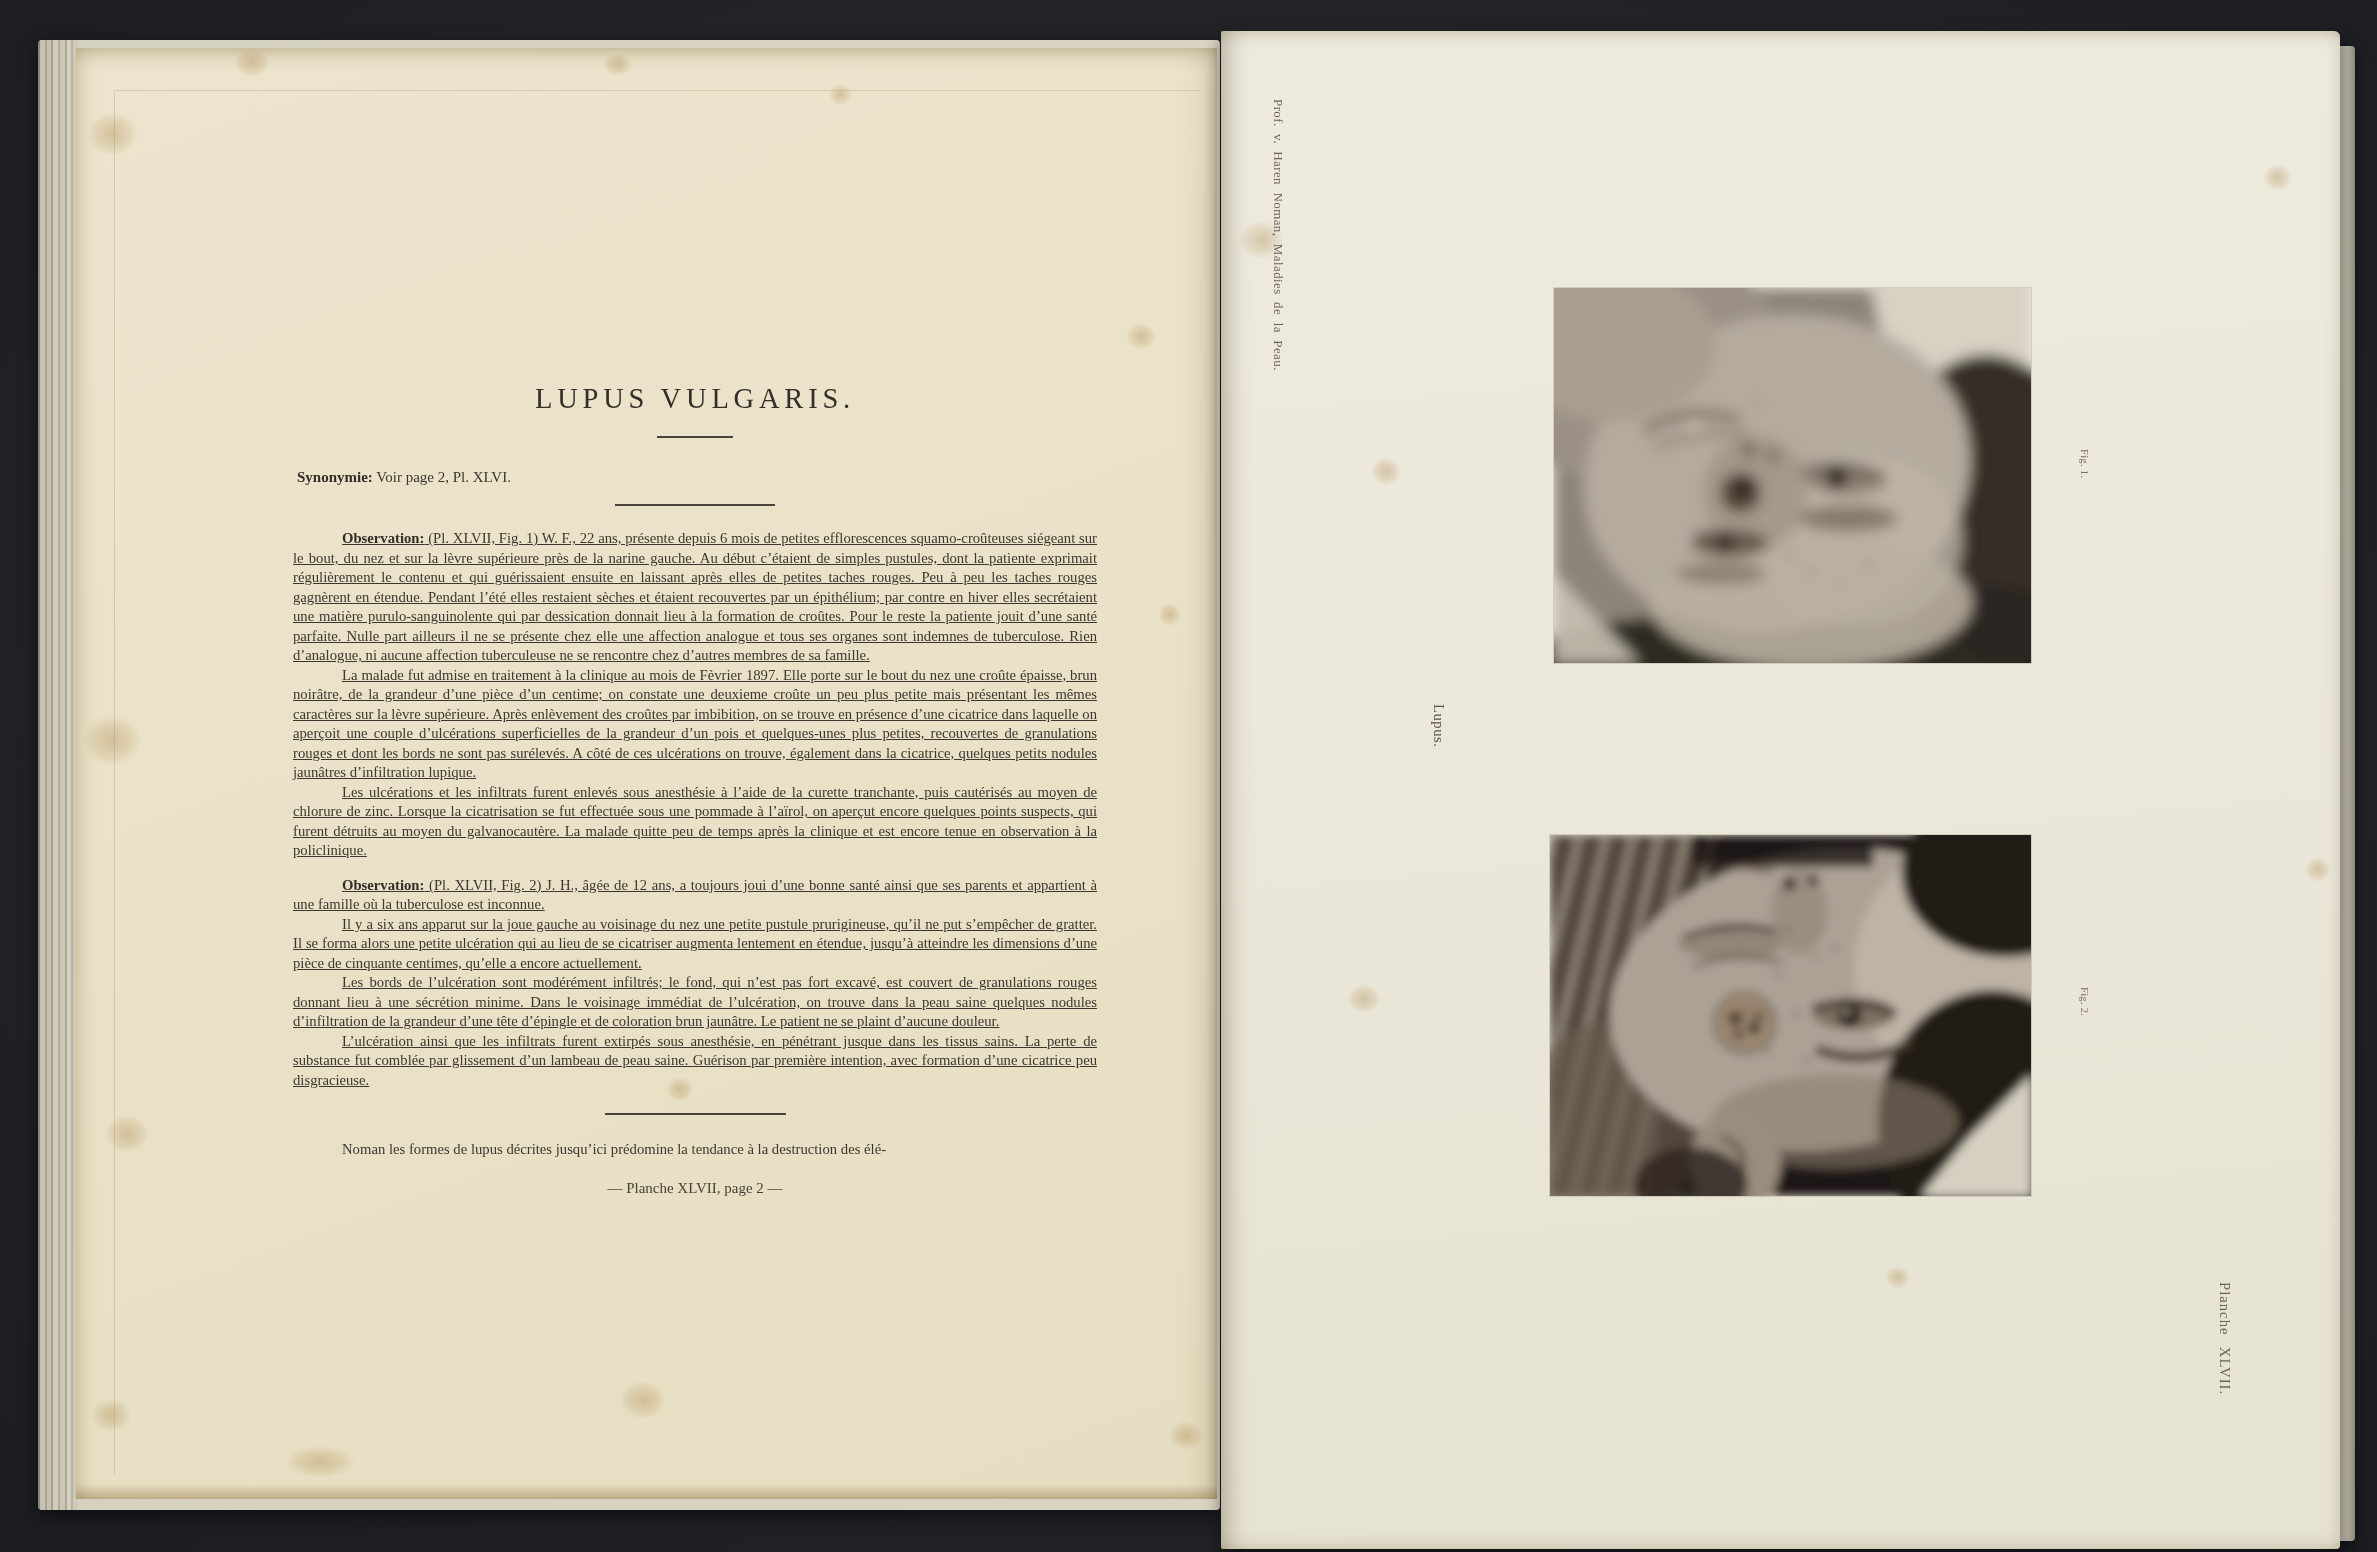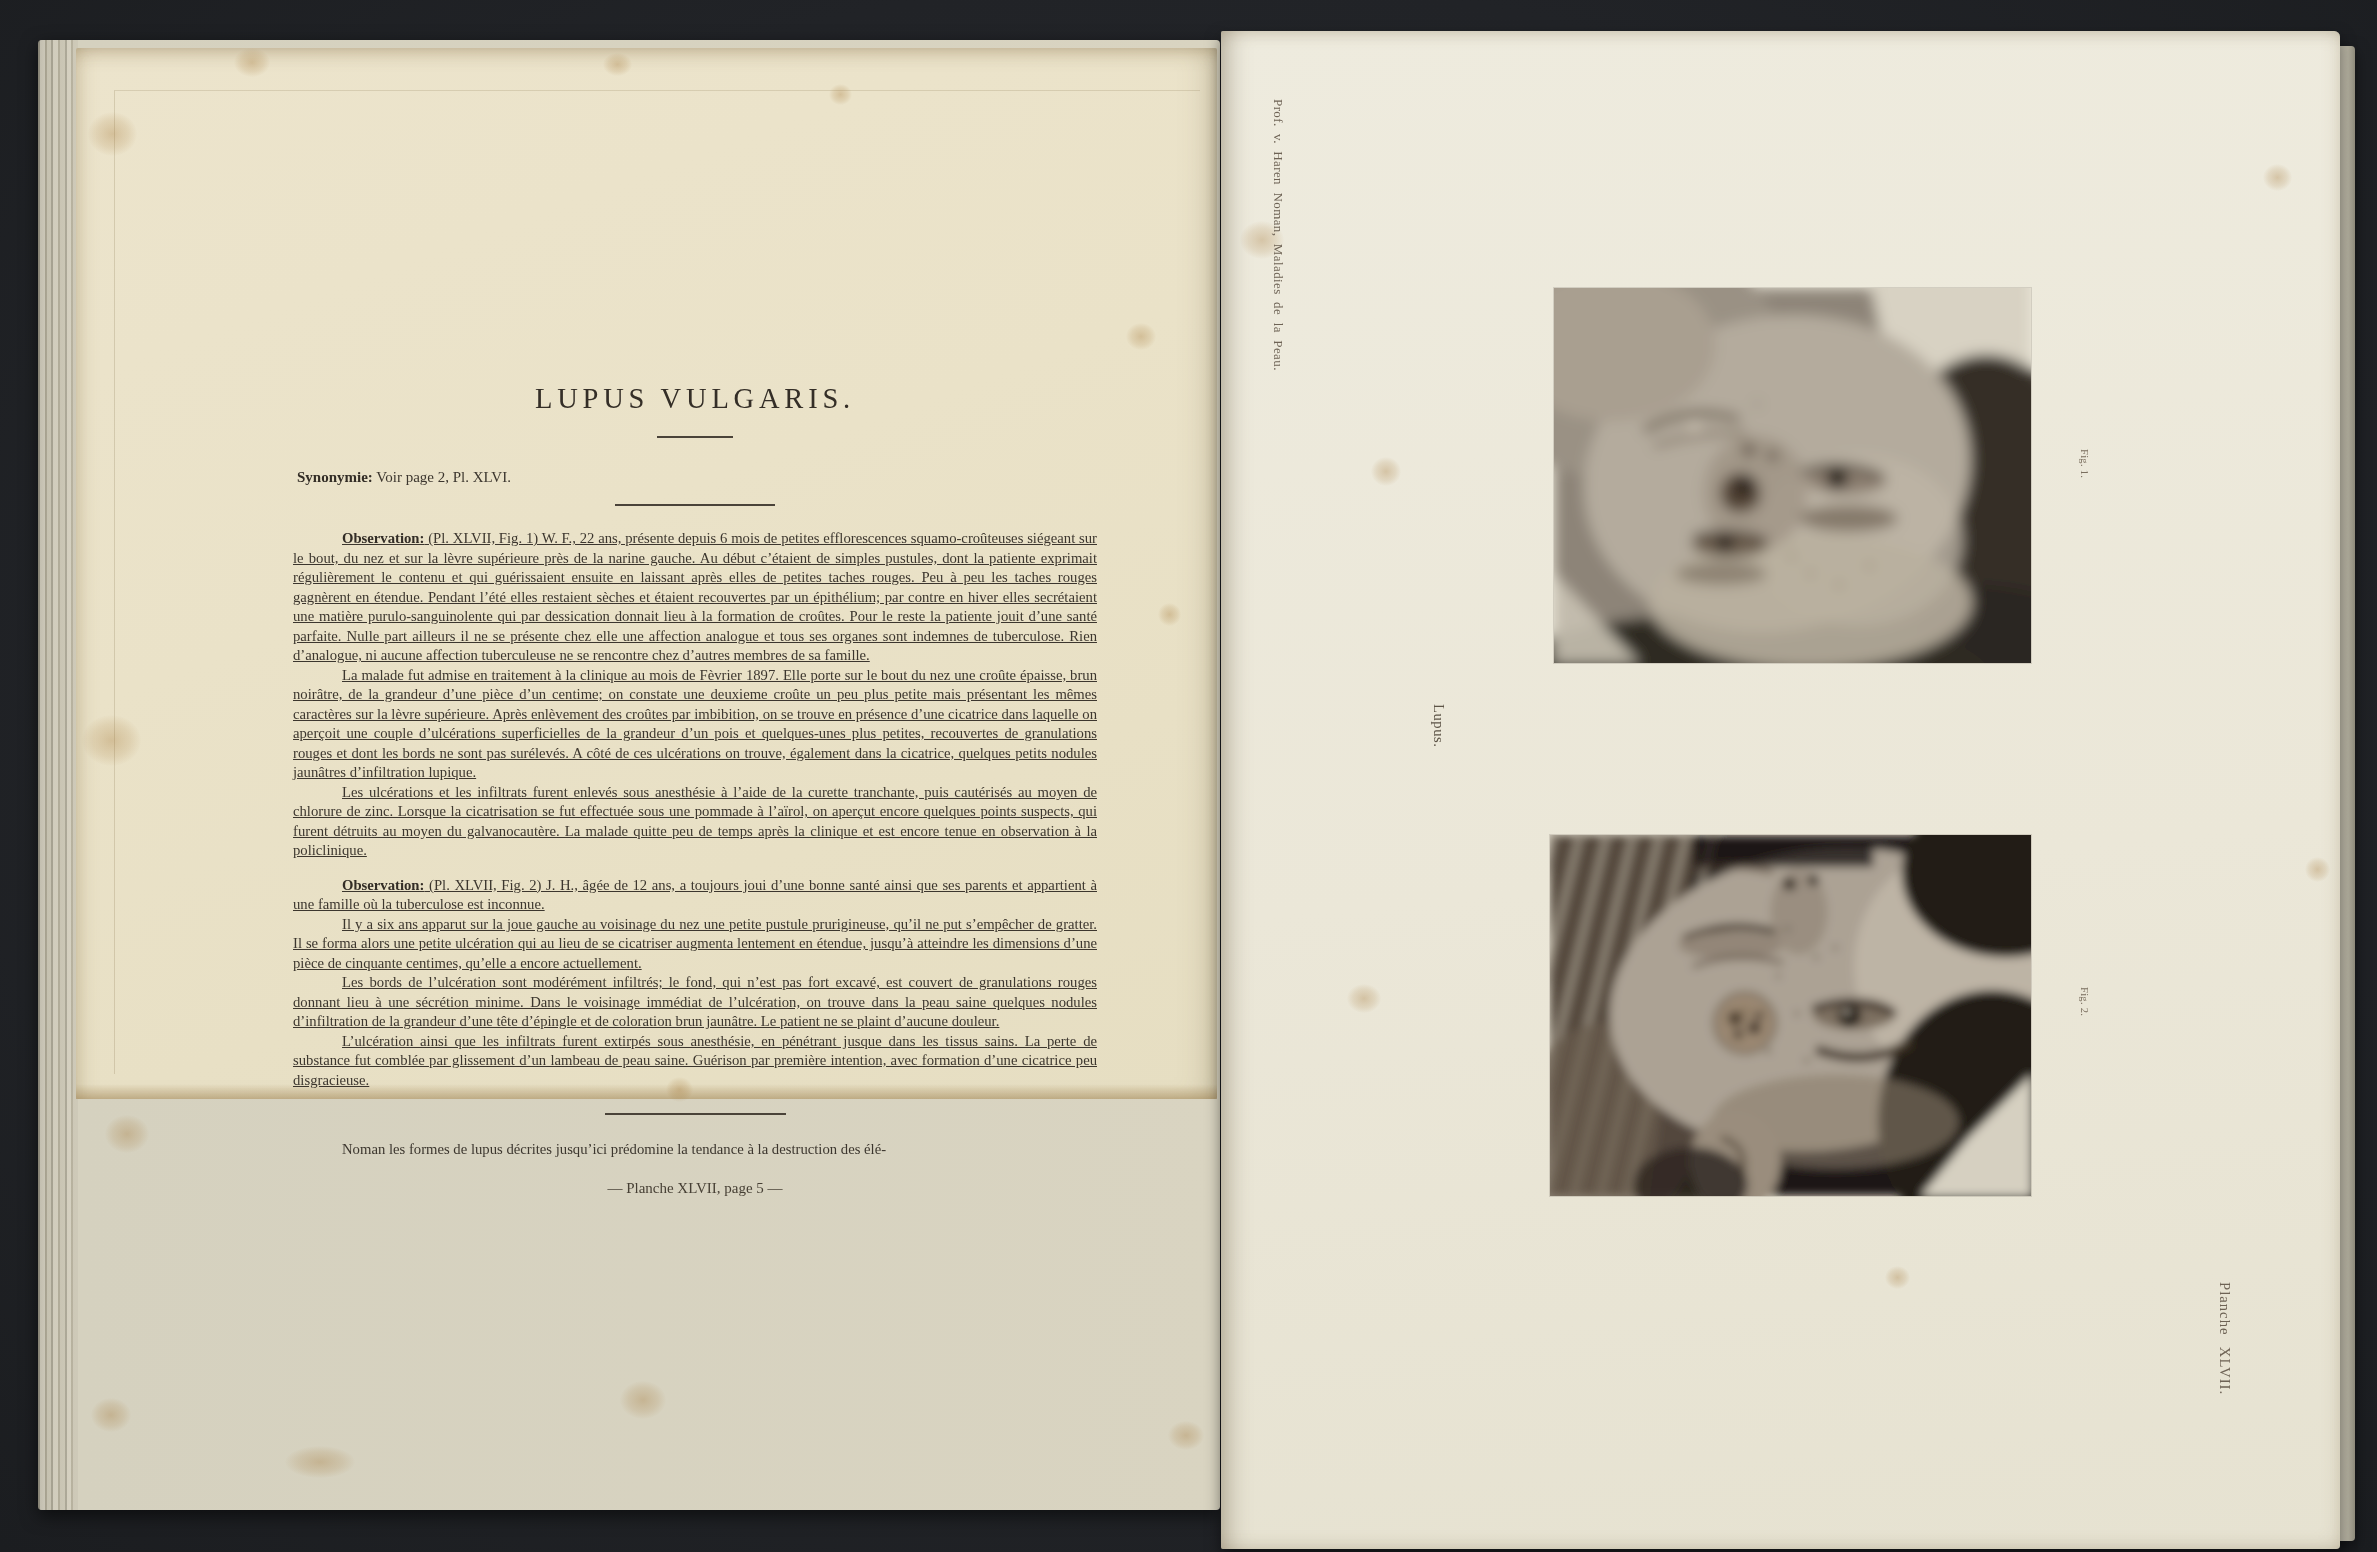--- a/index.html
+++ b/index.html
@@ -15,21 +15,21 @@
     border-radius:3.8px;box-shadow:0 5.7px 17px rgba(0,0,0,.55);
   }
   .stack-left .stack-lines{
     position:absolute;left:0;top:0;bottom:0;width:40px;
     background:repeating-linear-gradient(90deg,
       rgba(70,65,50,.25) 0 1.9px, rgba(215,210,195,.6) 1.9px 6.7px,
       rgba(120,112,90,.3) 6.7px 8.6px, rgba(200,195,178,.55) 8.6px 13.3px);
     border-radius:3.8px 0 0 3.8px;
   }
   .page-left{
-    position:absolute;left:76px;top:48px;width:1141px;height:1051px;
+    position:absolute;left:76px;top:48px;width:1141px;height:1451px;
     background:linear-gradient(160deg,#ece4cc 0%,#eae2c8 45%,#e6dec2 100%);
     box-shadow:inset -21px 0 32px -17px rgba(100,85,55,.35),
                inset 0 13.3px 21px -13.3px rgba(130,105,60,.45),
                inset 13.3px 0 21px -13.3px rgba(130,105,60,.35);
     border-radius:1.9px;
   }
   .page-left .crease{
     position:absolute;left:38px;top:42px;right:17px;bottom:25px;
     border-left:1px solid rgba(120,100,60,.20);
     border-top:1px solid rgba(120,100,60,.18);
@@ -120,21 +120,21 @@
       <p class="para"><span>Les ulcérations et les infiltrats furent enlevés sous anesthésie à l’aide de la curette tranchante, puis cautérisés au moyen de chlorure de zinc. Lorsque la cicatrisation se fut effectuée sous une pommade à l’aïrol, on aperçut encore quelques points suspects, qui furent détruits au moyen du galvanocautère. La malade quitte peu de temps après la clinique et est encore tenue en observation à la policlinique.</span></p>
       <p class="para gap"><span class="lead">Observation:</span><span> (Pl. XLVII, Fig. 2) J. H., âgée de 12 ans, a toujours joui d’une bonne santé ainsi que ses parents et appartient à une famille où la tuberculose est inconnue.</span></p>
       <p class="para"><span>Il y a six ans apparut sur la joue gauche au voisinage du nez une petite pustule prurigineuse, qu’il ne put s’empêcher de gratter. Il se forma alors une petite ulcération qui au lieu de se cicatriser augmenta lentement en étendue, jusqu’à atteindre les dimensions d’une pièce de cinquante centimes, qu’elle a encore actuellement.</span></p>
       <p class="para"><span>Les bords de l’ulcération sont modérément infiltrés; le fond, qui n’est pas fort excavé, est couvert de granulations rouges donnant lieu à une sécrétion minime. Dans le voisinage immédiat de l’ulcération, on trouve dans la peau saine quelques nodules d’infiltration de la grandeur d’une tête d’épingle et de coloration brun jaunâtre. Le patient ne se plaint d’aucune douleur.</span></p>
       <p class="para"><span>L’ulcération ainsi que les infiltrats furent extirpés sous anesthésie, en pénétrant jusque dans les tissus sains. La perte de substance fut comblée par glissement d’un lambeau de peau saine. Guérison par première intention, avec formation d’une cicatrice peu disgracieuse.</span></p>
 
       <div class="rule rule-end"></div>
 
       <p class="symp"><span>Noman les formes de lupus décrites jusqu’ici prédomine la tendance à la destruction des élé-</span></p>
 
-      <div class="page-footer">— Planche XLVII, page 5 —</div>
+      <div class="page-footer">— Planche XLVII, page 2 —</div>
     </div>
   </div>
 
   <div class="stack-right"></div>
 
   <div class="page-right">
     <div class="vtext credit">Prof. v. Haren Noman, Maladies de la Peau.</div>
     <div class="vtext lupus">Lupus.</div>
 
     <figure class="photo photo1" style="margin:0">

